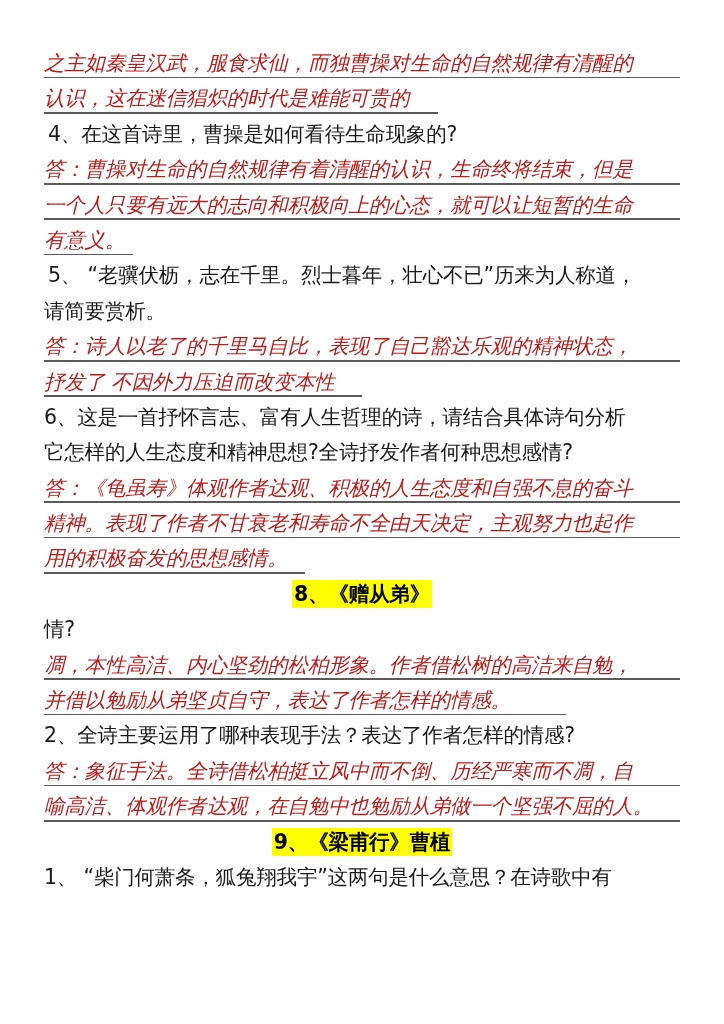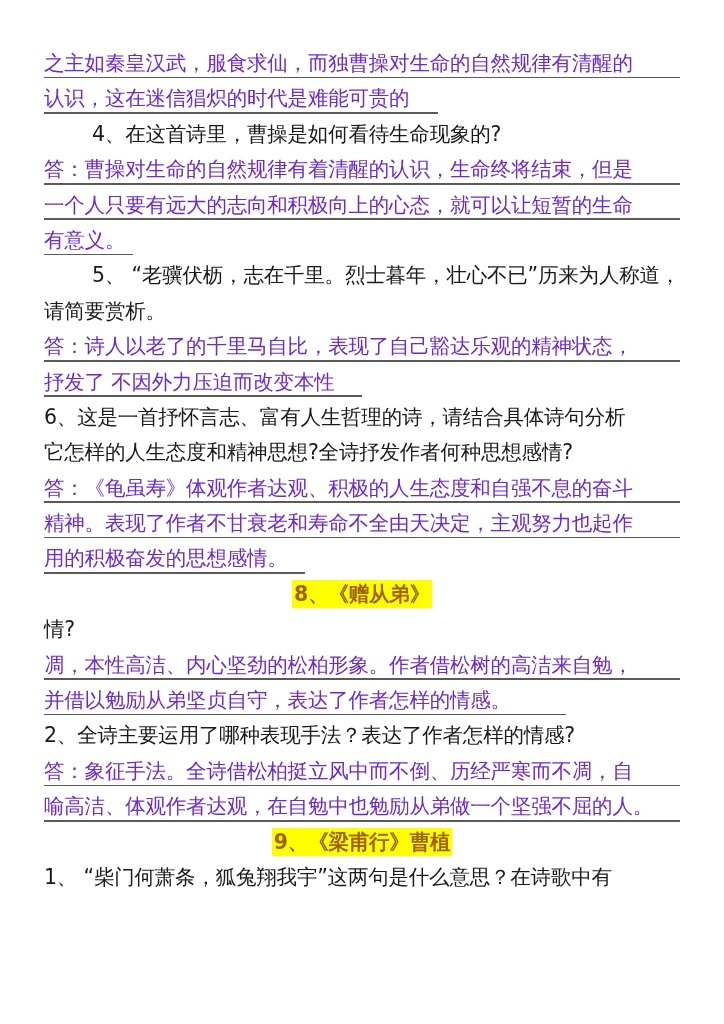--- a/index.html
+++ b/index.html
@@ -2,26 +2,26 @@
 <html><head>
 <meta charset="utf-8">
 <style>
   html, body { margin: 0; padding: 0; background: #ffffff; }
   body { width: 724px; height: 1024px; overflow: hidden; position: relative;
          font-family: "DejaVu Sans", "Liberation Sans", sans-serif; }
   .page { position: absolute; left: 44px; top: 46px; width: 636px; }
   .line { height: 35.4px; line-height: 35.4px; font-size: 20.5px; white-space: nowrap;
           letter-spacing: -0.2px; position: relative; }
   .q { color: #1a1a1a; }
-  .a { color: #6d28d9; }
+  .a { color: #b91c1c; font-style: italic; }
   .a.ul::after { content: ""; position: absolute; left: 0; bottom: 3px; height: 1.6px;
                  background: #5a5a5a; width: var(--ulw, 100%); }
-  .heading { text-align: center; font-weight: bold; color: #a16207; }
+  .heading { text-align: center; font-weight: bold; color: #000000; }
   .heading span { background: #ffff00; padding: 2px 2px; }
-  .indent { padding-left: 4px; margin-left: 44px; }
+  .indent { padding-left: 4px; }
 </style>
 </head>
 <body>
 
 <div class="page">
   <div class="line a ul" style="--ulw:100%">之主如秦皇汉武，服食求仙，而独曹操对生命的自然规律有清醒的</div>
   <div class="line a ul" style="--ulw:62%">认识，这在迷信猖炽的时代是难能可贵的</div>
   <div class="line q indent">4、在这首诗里，曹操是如何看待生命现象的?</div>
   <div class="line a ul" style="--ulw:100%">答：曹操对生命的自然规律有着清醒的认识，生命终将结束，但是</div>
   <div class="line a ul" style="--ulw:100%">一个人只要有远大的志向和积极向上的心态，就可以让短暂的生命</div>

